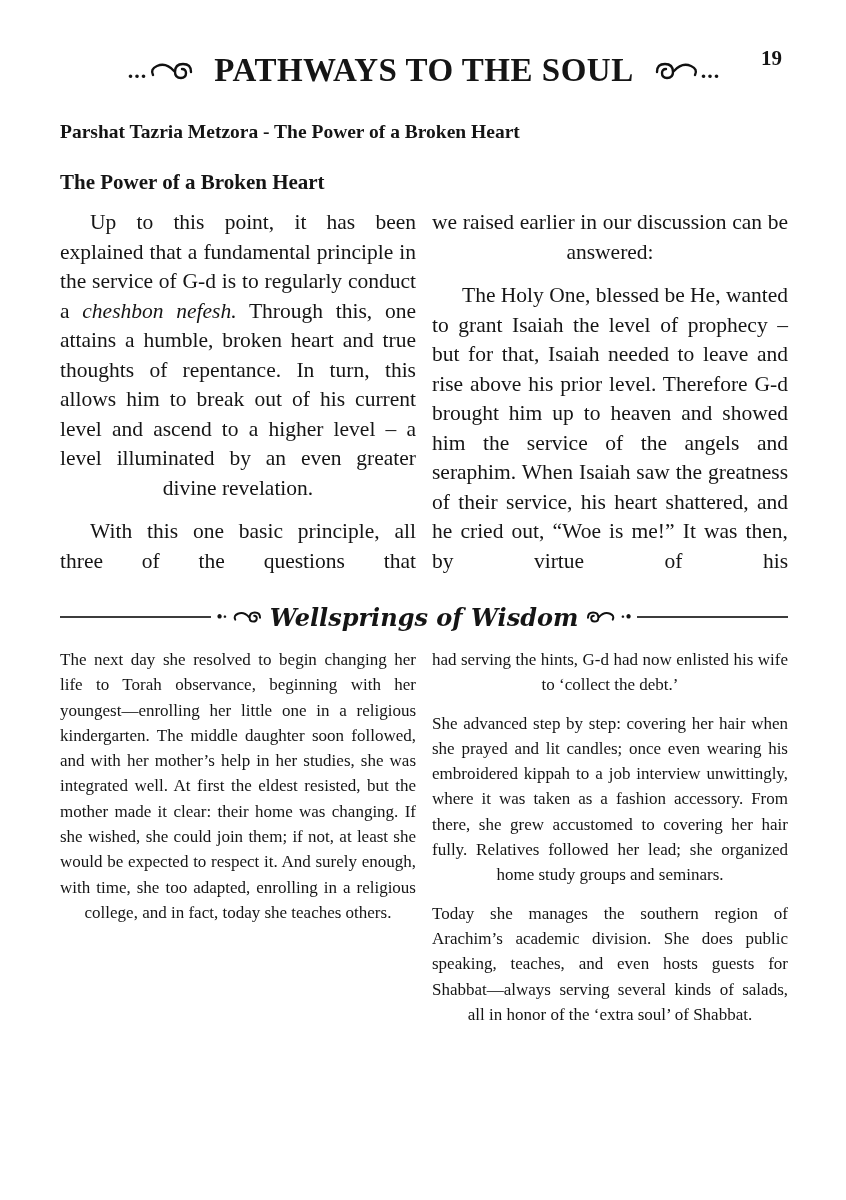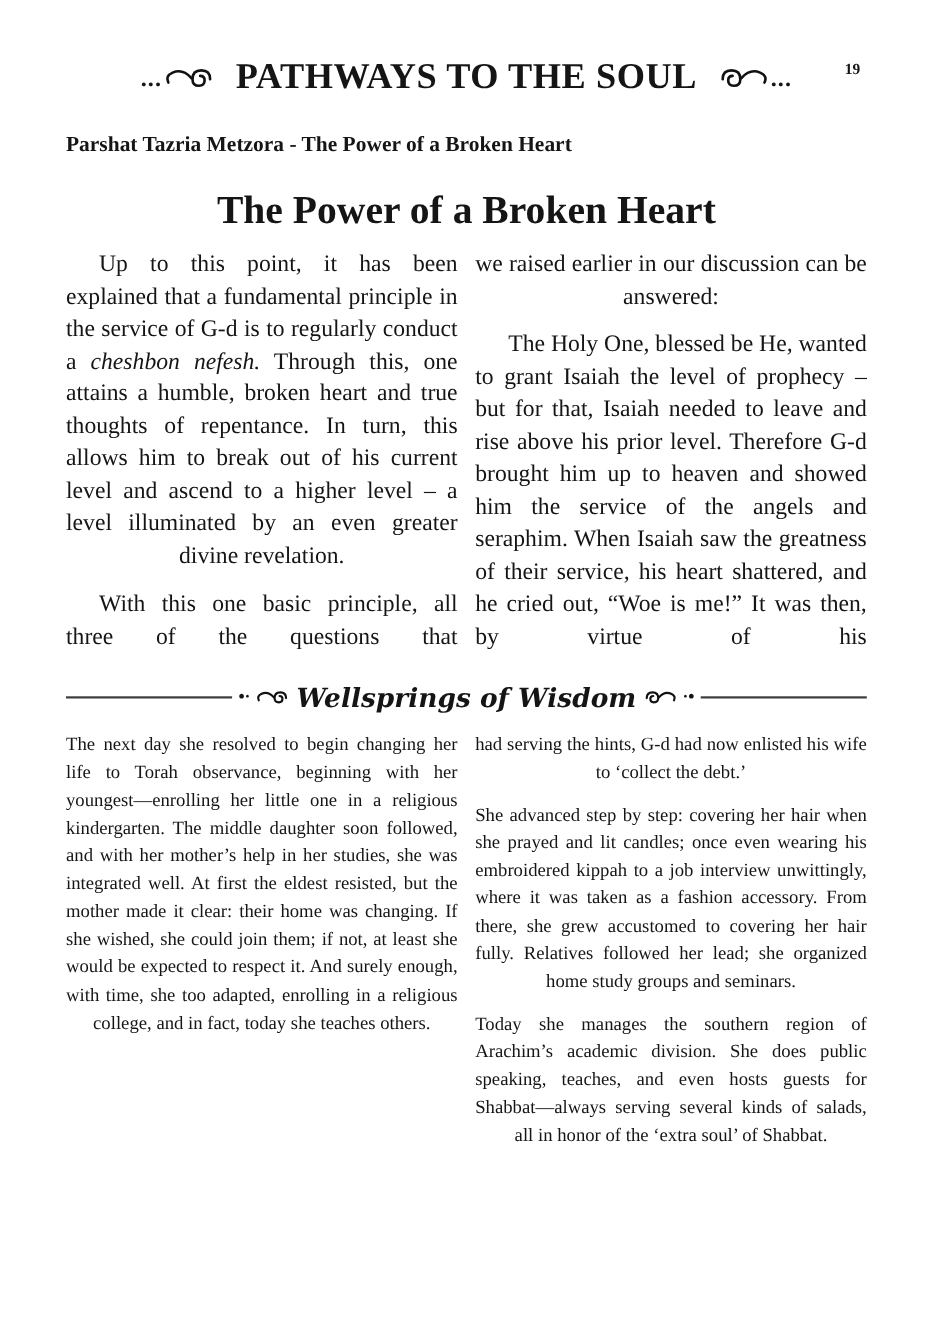--- a/index.html
+++ b/index.html
@@ -21,29 +21,29 @@
   }
   .book-title {
     font-size: 33px; font-weight: bold; margin: 12px; letter-spacing: 0.5px;
     white-space: nowrap; display: inline;
   }
   .orn { display: inline-flex; align-items: center; gap: 1px; }
   .orn .dots { font-weight: bold; font-size: 22px; letter-spacing: 1px; line-height: 1; }
   .orn svg { display: block; }
   .flip { transform: scaleX(-1); }
   .pagenum {
-    position: absolute; right: 6px; top: 16px;
-    font-size: 14px; font-weight: bold; text-align: center;
+    position: absolute; right: 6px; top: 6px;
+    font-size: 21px; font-weight: bold; text-align: center;
   }
   .subtitle {
     text-align: left; font-weight: bold; font-size: 19.5px; margin-top: 20px;
   }
   
   .article-title {
-    text-align: center; font-weight: bold; font-size: 36px;
+    text-align: left; font-weight: bold; font-size: 21px;
     margin: 27px 0 0 0;
   }
   .cols { display: flex; gap: 16px; }
   .cols.top { margin-top: 13px; }
   .col { flex: 1 1 0; min-width: 0; }
   p.body {
     margin: 0 0 14px 0;
     font-size: 21.5px; line-height: 29.5px;
     text-align: justify; text-align-last: center;
   }

